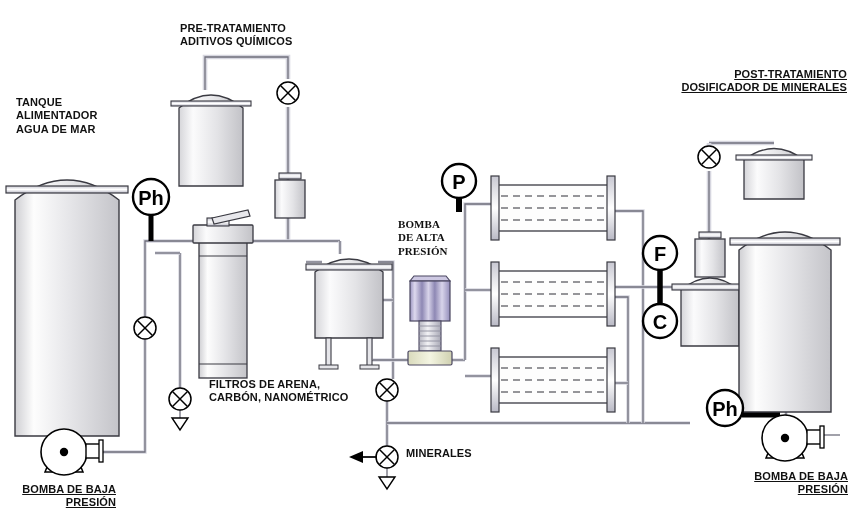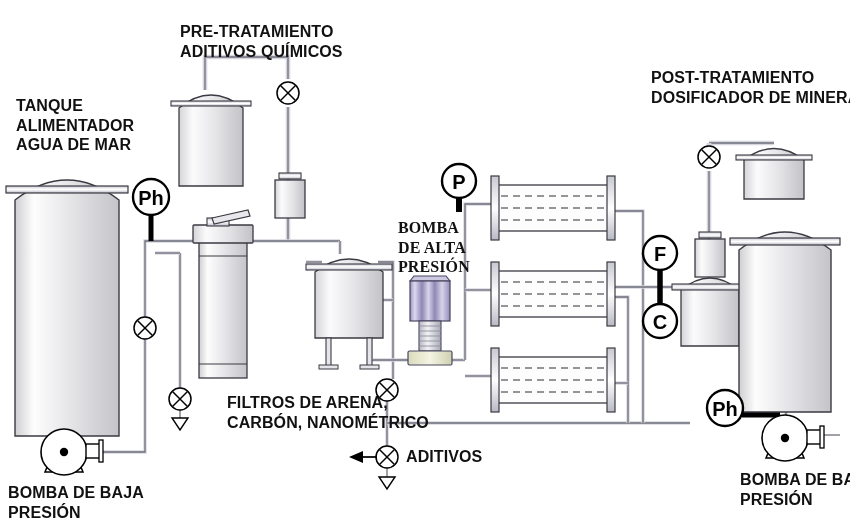--- a/index.html
+++ b/index.html
@@ -1,21 +1,21 @@
 <!DOCTYPE html>
 <html><head>
 <meta charset="utf-8">
 <style>
   html,body{margin:0;padding:0;background:#fff;}
   body{width:850px;height:530px;position:relative;overflow:hidden;
        font-family:"Liberation Sans",sans-serif;}
   .stage{position:absolute;inset:0;}
-  .lbl{position:absolute;font-weight:bold;color:#111;font-size:16px;
+  .lbl{position:absolute;font-weight:bold;color:#111;font-size:11px;
        line-height:1.22;letter-spacing:.1px;white-space:pre;}
-  .ctr{text-align:left;}
+  .ctr{text-align:right;text-decoration:underline;}
   svg{position:absolute;left:0;top:0;width:850px;height:530px;}
   text.g{font-family:"Liberation Sans",sans-serif;font-weight:bold;font-size:20px;
          fill:#000;text-anchor:middle;dominant-baseline:central;}
 </style>
 </head>
 <body>
 
 <div class="stage">
 
 <svg viewBox="0 0 850 530">
@@ -346,20 +346,20 @@
     <text class="g" x="660" y="322">C</text>
   </g>
   <g>
     <circle cx="725" cy="408" r="18" fill="#fff" stroke="#000" stroke-width="2.4"></circle>
     <text class="g" x="725" y="409">Ph</text>
   </g>
 </svg>
 
 <div class="lbl" style="left:16px;top:96px;">TANQUE<br>ALIMENTADOR<br>AGUA DE MAR</div>
 <div class="lbl" style="left:180px;top:22px;">PRE-TRATAMIENTO<br>ADITIVOS QUÍMICOS</div>
-<div class="lbl" style="left:227px;top:378px;margin-top:15px;">FILTROS DE ARENA,<br>CARBÓN, NANOMÉTRICO</div>
+<div class="lbl" style="left:209px;top:378px;">FILTROS DE ARENA,<br>CARBÓN, NANOMÉTRICO</div>
 <div class="lbl ctr" style="left:8px;top:483px;width:108px;">BOMBA DE BAJA<br>PRESIÓN</div>
 <div class="lbl" style="left:398px;top:218px;font-family:Liberation Serif, serif;">BOMBA<br>DE ALTA<br>PRESIÓN</div>
 <div class="lbl ctr" style="left:651px;top:68px;width:196px;">POST-TRATAMIENTO<br>DOSIFICADOR DE MINERALES</div>
-<div class="lbl" style="left:406px;top:447px;">ADITIVOS</div>
+<div class="lbl" style="left:406px;top:447px;">MINERALES</div>
 <div class="lbl ctr" style="left:740px;top:470px;width:108px;">BOMBA DE BAJA<br>PRESIÓN</div>
 
 </div>
 
 </body></html>

